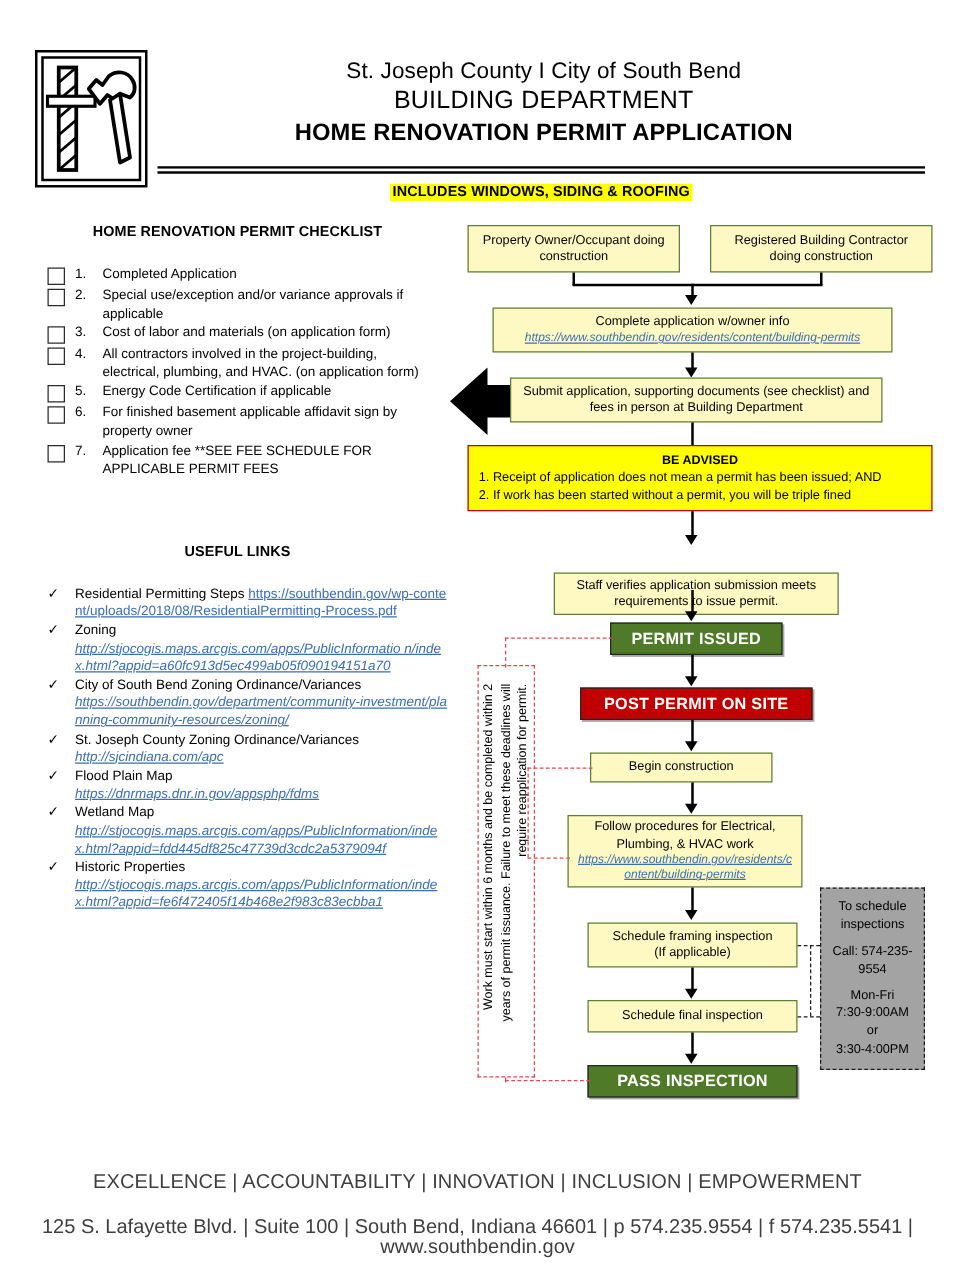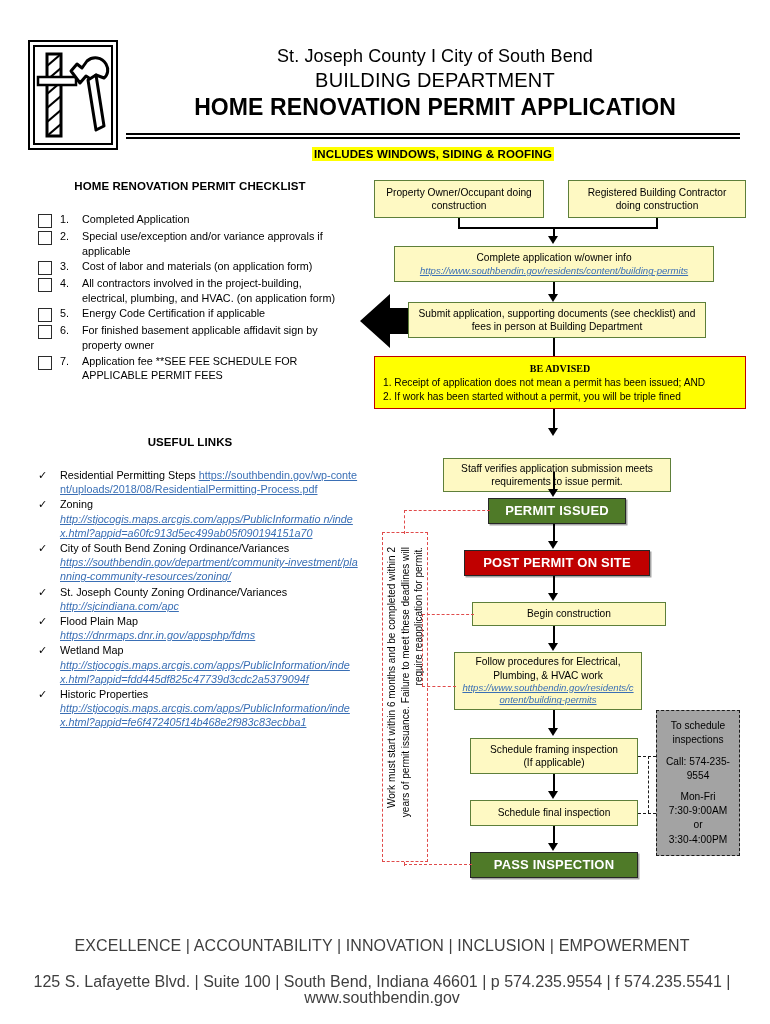--- a/index.html
+++ b/index.html
@@ -14,21 +14,21 @@
   
   .logo-box{
     position:absolute;left:28px;top:40px;width:86px;height:106px;
     border:2px solid #000;background:#fff;
   }
   .logo-svg{display:block;width:100%;height:100%;}
 
   .hdr{position:absolute;left:130px;top:46px;width:610px;text-align:center;}
   .hdr .l1{font-size:18px;line-height:20px;letter-spacing:.1px;}
   .hdr .l2{font-size:20px;line-height:27px;letter-spacing:.2px;margin-top:1px;}
-  .hdr .l3{font-size:23px;line-height:24px;font-weight:bold;letter-spacing:.1px;margin-top:1px;}
+  .hdr .l3{font-size:19px;line-height:24px;font-weight:bold;letter-spacing:.1px;margin-top:1px;}
 
   .rule-wrap{position:absolute;left:126px;top:133px;width:614px;}
   .rule-top{height:2px;background:#000;}
   .rule-gap{height:2px;background:#fff;}
   .rule-bot{height:2px;background:#000;}
 
   .includes{
     position:absolute;left:126px;top:144px;width:614px;text-align:center;
   }
   .includes span{
@@ -71,21 +71,21 @@
     border:1.2px solid #5E7F3A;
     display:flex;align-items:center;justify-content:center;
     text-align:center;font-size:10.2px;line-height:13.4px;padding:3px 5px;
   }
   .node .lnk{color:#3a6fb5;text-decoration:underline;font-style:italic;}
 
   .node.warn{
     background:#FFFF00;border:1.3px solid #C00000;
     flex-direction:column;justify-content:center;padding:4px 8px;
   }
-  .warn .wtitle{font-weight:bold;font-size:10px;line-height:14px;font-family:Liberation Serif, serif;}
+  .warn .wtitle{font-weight:bold;font-size:10px;line-height:14px;}
   .warn .wline{font-size:10.2px;line-height:14px;align-self:flex-start;text-align:left;}
 
   .node.greenfill{
     background:#4F7A28;border:1.6px solid #262626;
     color:#fff;font-weight:bold;font-size:13px;letter-spacing:.2px;
     box-shadow:1.5px 1.5px 0 rgba(0,0,0,.35);
   }
   .node.redfill{
     background:#C00000;border:1.6px solid #262626;
     color:#fff;font-weight:bold;font-size:13px;letter-spacing:.2px;
@@ -294,21 +294,21 @@
     <div class="node greenfill" style="left:128px;top:322px;width:138px;height:26px;">PERMIT ISSUED</div>
 
     <div class="vline" style="left:193px;top:348px;height:20px;"></div>
     <div class="arrowdown" style="left:188px;top:365px;"></div>
 
     <div class="node redfill" style="left:104px;top:374px;width:186px;height:26px;">POST PERMIT ON SITE</div>
 
     <div class="vline" style="left:193px;top:400px;height:20px;"></div>
     <div class="arrowdown" style="left:188px;top:417px;"></div>
 
-    <div class="node" style="left:112px;top:426px;width:194px;height:24px;">Begin construction</div>
+    <div class="node" style="left:112px;top:426px;width:146px;height:24px;">Begin construction</div>
 
     <div class="vline" style="left:193px;top:450px;height:20px;"></div>
     <div class="arrowdown" style="left:188px;top:467px;"></div>
 
     <div class="node" style="left:94px;top:476px;width:188px;height:58px;flex-direction:column;">
       <div>Follow procedures for Electrical,</div>
       <div>Plumbing, &amp; HVAC work</div>
       <div class="lnk" style="font-size:9.6px;line-height:12.4px;word-break:break-all;">https://www.southbendin.gov/residents/content/building-permits</div>
     </div>
 

